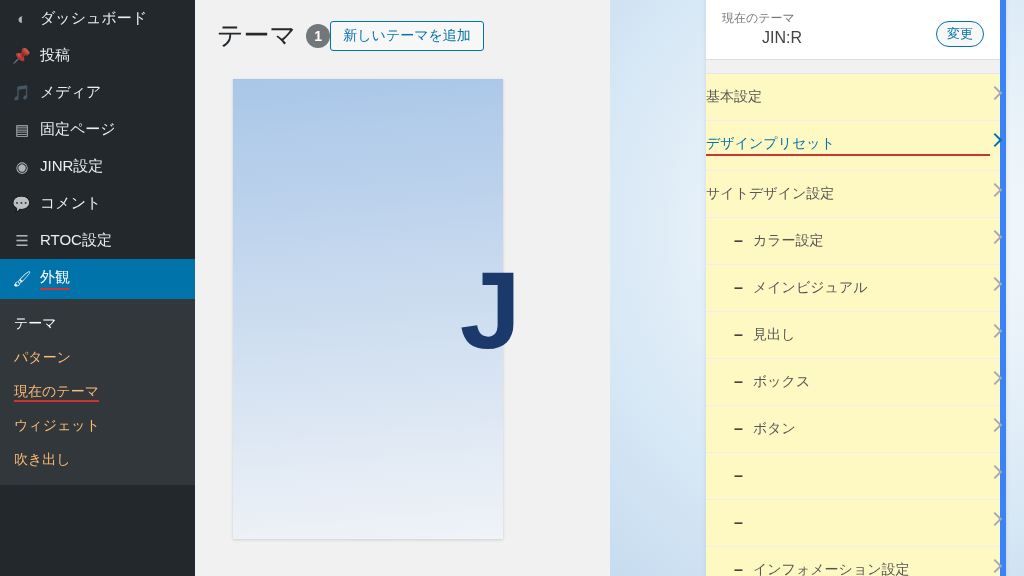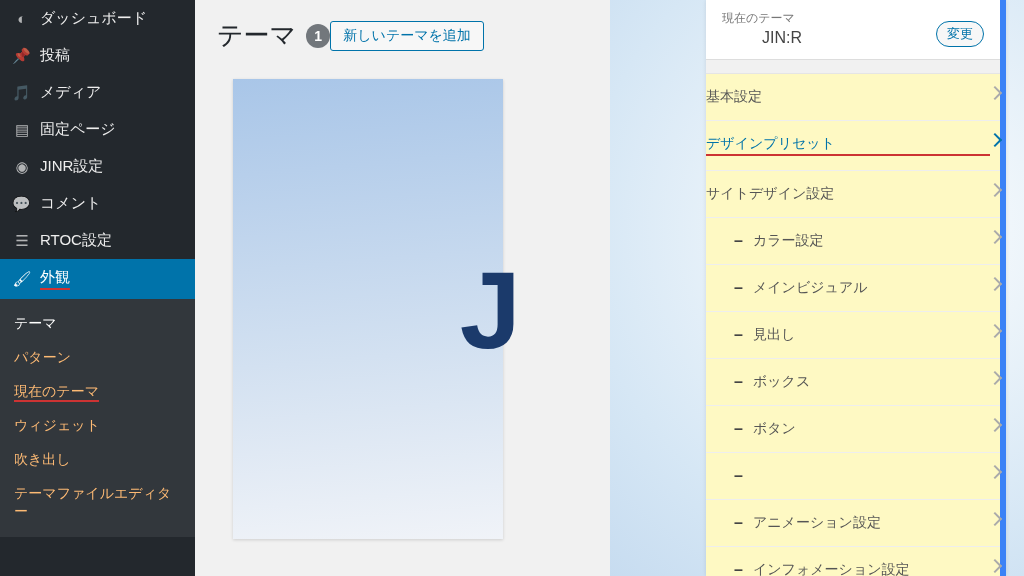--- a/index.html
+++ b/index.html
@@ -72,21 +72,20 @@
     <span class="icon">🖌</span>
     <span class="underline-red">外観</span>
   </div>
 
   <div class="submenu">
     <div class="submenu-item current"><span>テーマ</span></div>
     <div class="submenu-item"><span>パターン</span></div>
     <div class="submenu-item"><span class="underline-red">現在のテーマ</span></div>
     <div class="submenu-item"><span>ウィジェット</span></div>
     <div class="submenu-item"><span>吹き出し</span></div>
-    <div class="submenu-item"><span>テーマファイルエディター</span></div>
   </div>
 </div>
 
 <div class="content">
   <div class="content-header">
     <span class="page-title">テーマ</span>
     <span class="count-badge">1</span>
     <button class="add-btn">新しいテーマを追加</button>
   </div>
   <div class="theme-tile">
@@ -139,21 +138,20 @@
       <span class="dash">–</span>
       <span class="label">ボタン</span>
       <span class="chev"></span>
     </div>
     <div class="cz-row sub">
       <span class="dash">–</span>
       <span class="chev"></span>
     </div>
     <div class="cz-row sub">
       <span class="dash">–</span>
-      <span class="label">アニメーション設定</span>
       <span class="chev"></span>
     </div>
     <div class="cz-row sub">
       <span class="dash">–</span>
       <span class="label">インフォメーション設定</span>
       <span class="chev"></span>
     </div>
   </div>
 </div>
 

